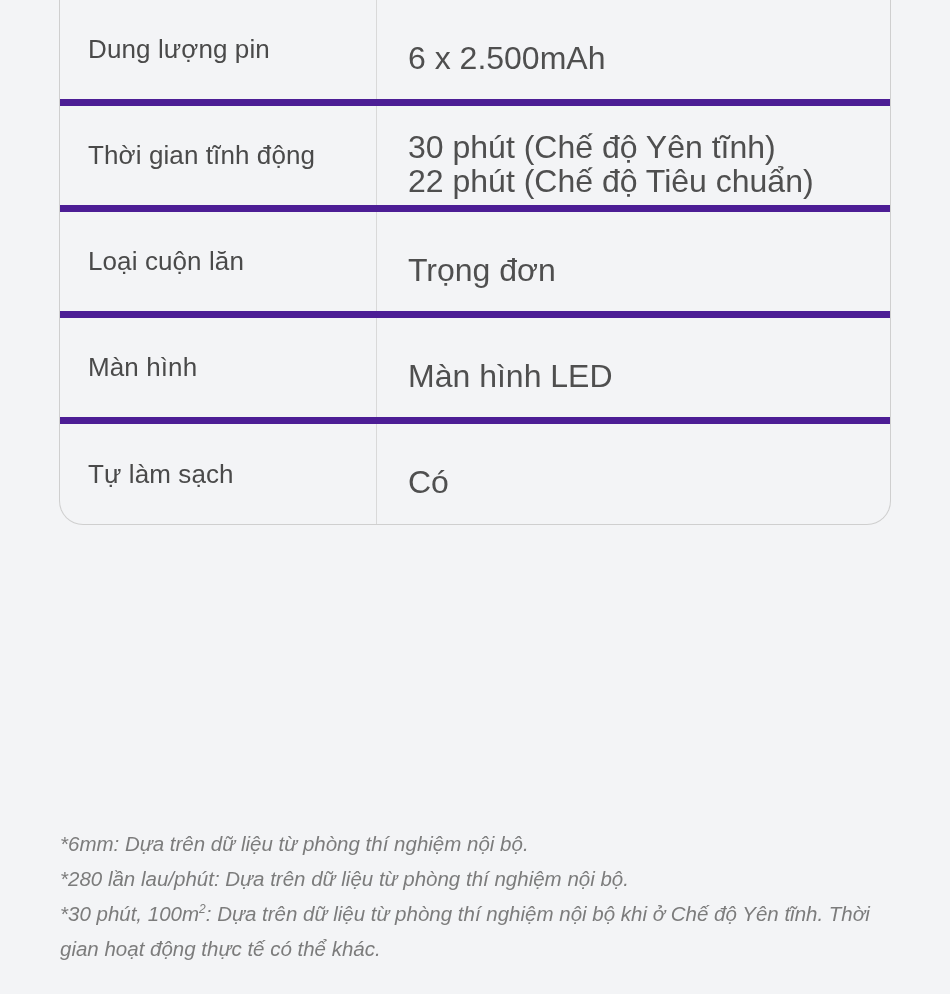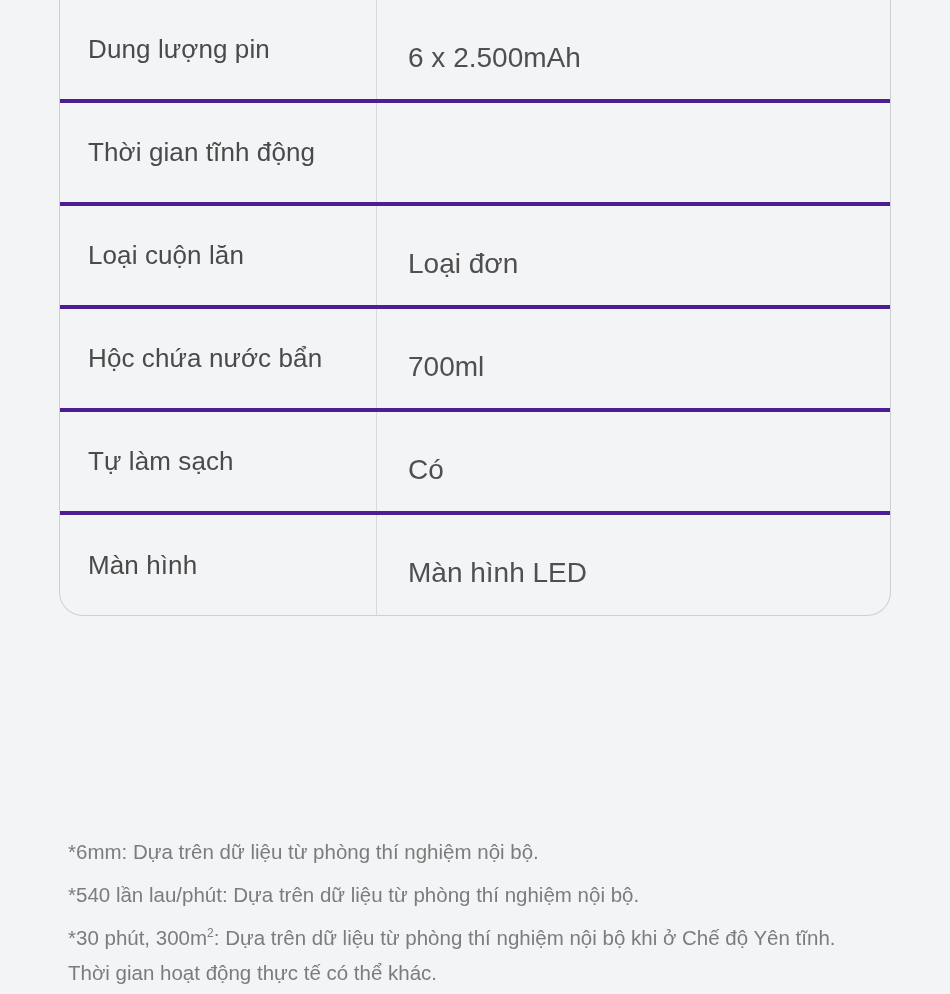--- a/index.html
+++ b/index.html
@@ -22,21 +22,21 @@
       width: 830px;
       border: 1px solid #cfcfcf;
       border-top: 1px solid #dcdcdc;
       border-radius: 0 0 24px 24px;
       overflow: hidden;
       box-sizing: content-box;
     }
     .spec-row {
       display: flex;
       height: 99px;
-      border-bottom: 4px solid #4c1d95;
+      border-bottom: 7px solid #4c1d95;
       box-sizing: content-box;
     }
     .spec-row.r4 { height: 101px; }
     .spec-row:last-child {
       border-bottom: none;
       height: 100px;
     }
     .spec-label {
       width: 316px;
       border-right: 1px solid #d9d9d9;
@@ -50,78 +50,77 @@
       flex: 0 0 317px;
     }
     .spec-value {
       flex: 1;
       display: flex;
       flex-direction: column;
       justify-content: center;
       padding-left: 31px;
       padding-top: 16px;
       box-sizing: border-box;
-      font-size: 28px;
+      font-size: 32px;
       line-height: 34px;
       color: #4f4f4f;
     }
     .footnotes {
       position: absolute;
       left: 60px;
       top: 826px;
       width: 820px;
       font-size: 20.5px;
       line-height: 35px;
       color: #7c7c7c;
     }
     .footnotes p {
-      margin: 8px;
+      margin: 0;
+      font-style: italic;
     }
     sup {
       font-size: 12px;
       line-height: 0;
       vertical-align: 8px;
     }
   </style>
 </head>
 <body>
 
 <div class="spec-table">
   <div class="spec-row">
     <div class="spec-label">Dung lượng pin</div>
     <div class="spec-value">
       <span>6 x 2.500mAh</span>
     </div>
   </div>
   <div class="spec-row">
     <div class="spec-label">Thời gian tĩnh động</div>
+    <div class="spec-value">
+      <span>30 phút (Chế độ Yên tĩnh)</span>
+      <span>22 phút (Chế độ Tiêu chuẩn)</span>
+    </div>
   </div>
   <div class="spec-row">
     <div class="spec-label">Loại cuộn lăn</div>
     <div class="spec-value">
-      <span>Loại đơn</span>
+      <span>Trọng đơn</span>
     </div>
   </div>
   <div class="spec-row">
-    <div class="spec-label">Hộc chứa nước bẩn</div>
+    <div class="spec-label">Màn hình</div>
     <div class="spec-value">
-      <span>700ml</span>
+      <span>Màn hình LED</span>
     </div>
   </div>
   <div class="spec-row">
     <div class="spec-label">Tự làm sạch</div>
     <div class="spec-value">
       <span>Có</span>
     </div>
   </div>
-  <div class="spec-row">
-    <div class="spec-label">Màn hình</div>
-    <div class="spec-value">
-      <span>Màn hình LED</span>
-    </div>
-  </div>
 </div>
 
 <div class="footnotes">
   <p>*6mm: Dựa trên dữ liệu từ phòng thí nghiệm nội bộ.</p>
-  <p>*540 lần lau/phút: Dựa trên dữ liệu từ phòng thí nghiệm nội bộ.</p>
-  <p><span>*30 phút, 300m</span><sup>2</sup><span>: Dựa trên dữ liệu từ phòng thí nghiệm nội bộ khi ở Chế độ Yên tĩnh. Thời gian hoạt động thực tế có thể khác.</span></p>
+  <p>*280 lần lau/phút: Dựa trên dữ liệu từ phòng thí nghiệm nội bộ.</p>
+  <p><span>*30 phút, 100m</span><sup>2</sup><span>: Dựa trên dữ liệu từ phòng thí nghiệm nội bộ khi ở Chế độ Yên tĩnh. Thời gian hoạt động thực tế có thể khác.</span></p>
 </div>
 
 </body></html>

